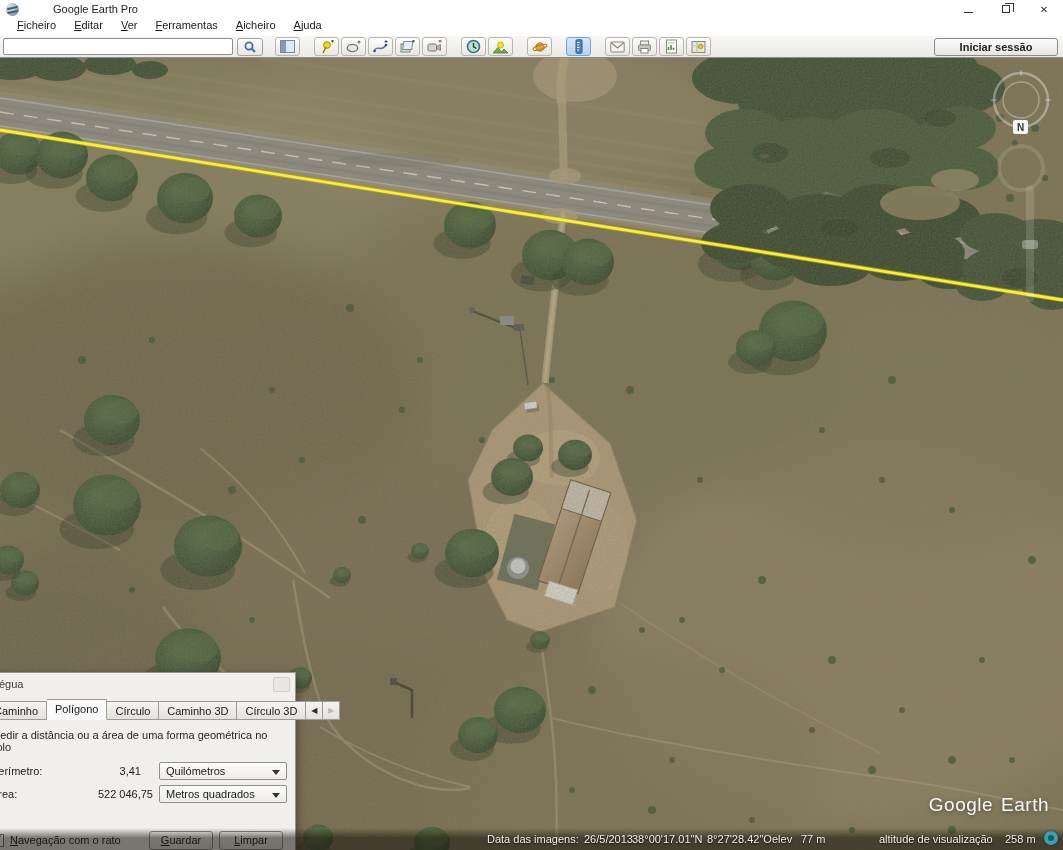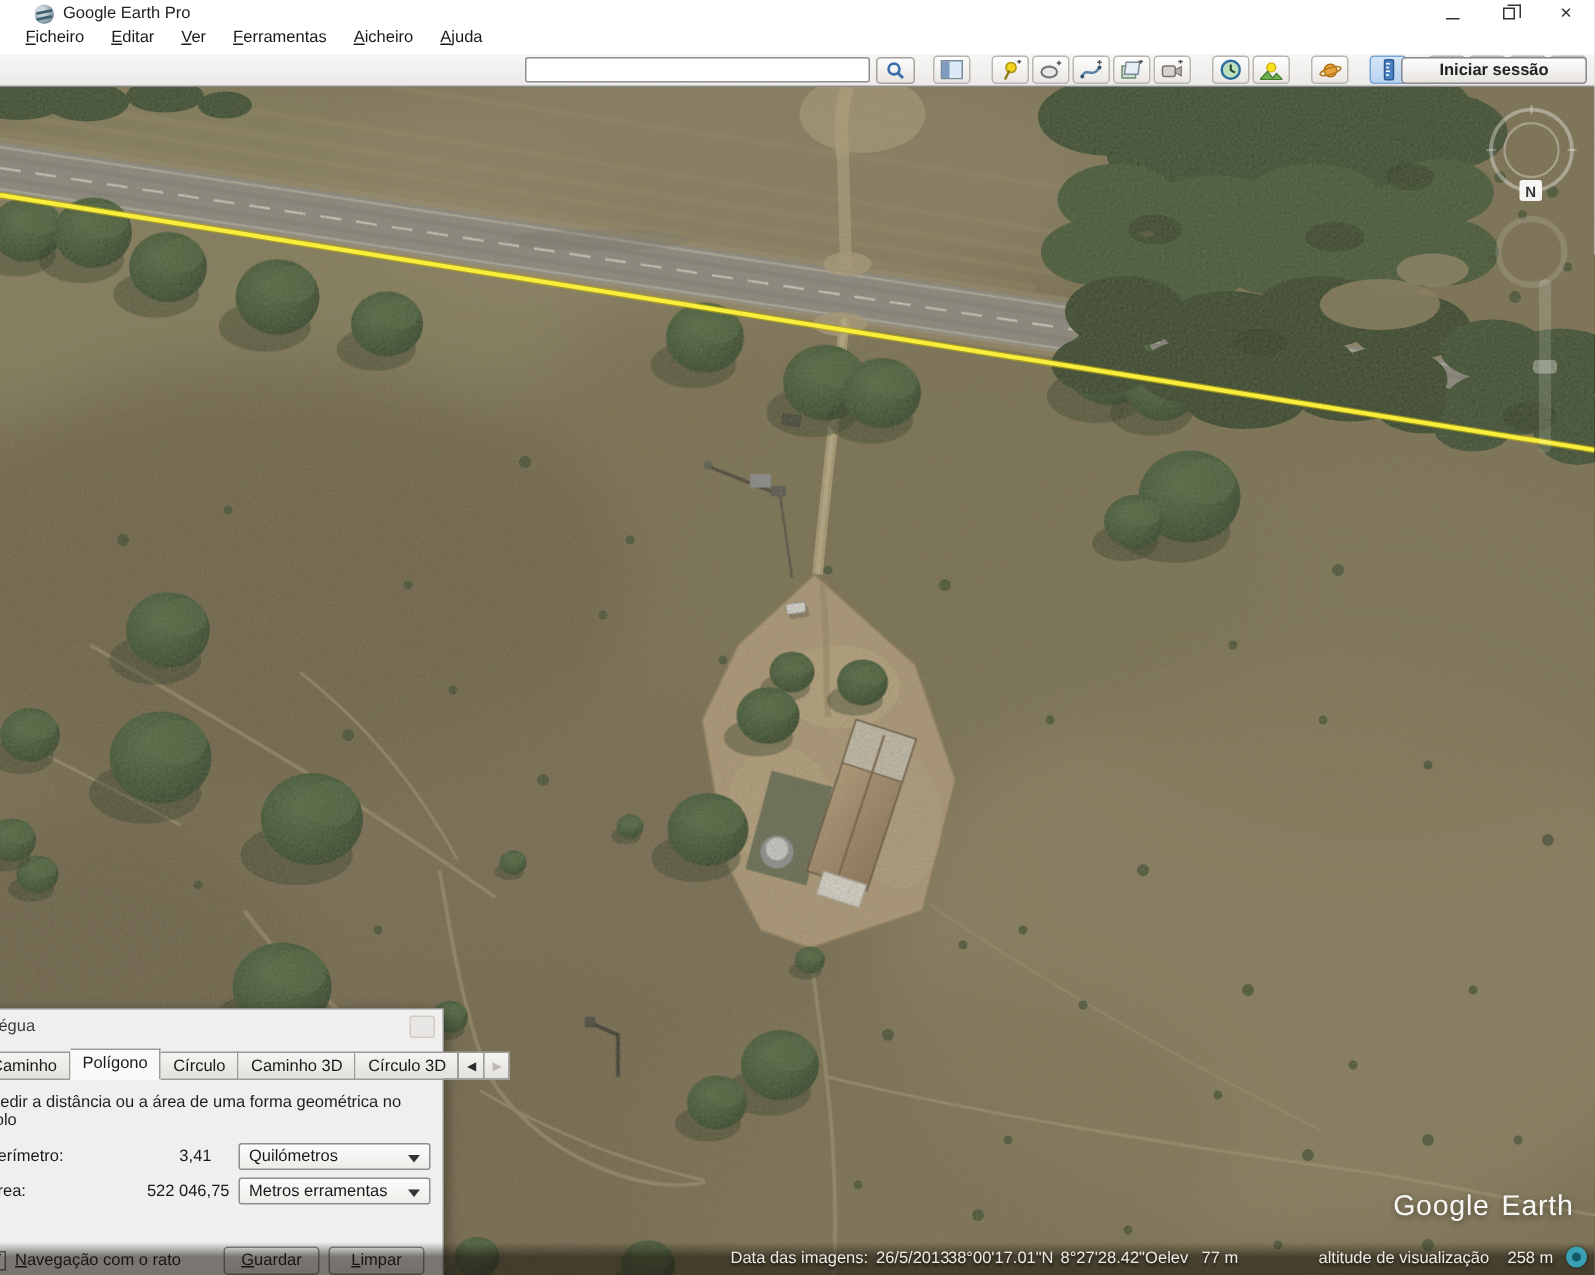--- a/index.html
+++ b/index.html
@@ -1,33 +1,33 @@
 <!DOCTYPE html>
 <html><head>
 <meta charset="utf-8">
 <style>
   * { margin:0; padding:0; box-sizing:border-box; }
   html,body { width:1063px; height:850px; overflow:hidden; font-family:"Liberation Sans",sans-serif; background:#fff; }
   
-  .titlebar { height:18px; background:#ffffff; display:flex; align-items:center; padding-left:23px; position:relative; }
+  .titlebar { height:18px; background:#ffffff; display:flex; align-items:center; padding-left:6px; position:relative;gap:28px; }
   .app-icon { width:13px; height:13px; border-radius:50%; background:radial-gradient(circle at 35% 35%, #cfd8df 20%, #8fa3b0 60%, #5c7382 100%); position:relative; overflow:hidden; margin-right:6px; }
   .app-icon:before { content:""; position:absolute; left:1px; top:4px; width:11px; height:2px; background:#41606f; border-radius:2px; transform:rotate(-12deg); }
   .app-icon:after { content:""; position:absolute; left:1px; top:8px; width:11px; height:2px; background:#41606f; border-radius:2px; transform:rotate(-12deg); }
   .title-text { font-size:11px; color:#222; }
   .win-controls { position:absolute; right:0; top:0; height:18px; display:flex; }
   .win-btn { width:38px; height:18px; display:flex; align-items:center; justify-content:center; color:#333; font-size:10px; }
   .glyph-min { width:9px; border-bottom:1px solid #333; height:1px; margin-top:6px; }
   .glyph-restore { width:8px; height:8px; border:1px solid #333; position:relative; background:#fff; }
   .glyph-restore:before { content:""; position:absolute; left:2px; top:-3px; width:8px; height:8px; border:1px solid #333; border-left:none; border-bottom:none; }
   
   .menubar { height:18px; background:#fff; display:flex; align-items:flex-start; padding-left:8px; }
   .menu-item { font-size:11px; color:#1a1a1a; padding:1px 9px; cursor:default; }
   .menu-item u { text-decoration:underline; }
   
-  .toolbar { height:22px; background:linear-gradient(#f8f7f6,#eceae7); border-bottom:1px solid #8c8c8c; display:flex; align-items:center; padding:0 3px; position:relative;justify-content:flex-end; }
+  .toolbar { height:22px; background:linear-gradient(#f8f7f6,#eceae7); border-bottom:1px solid #8c8c8c; display:flex; align-items:center; padding:0 3px; position:relative; }
   .search-input { width:230px; height:17px; border:1px solid #8f8f8f; border-radius:2px; background:#fff; font-size:11px; padding:0 4px; margin-right:4px; }
   .search-btn { width:26px; height:18px; border:1px solid #a5a29d; border-radius:3px; background:linear-gradient(#fdfdfd,#e8e5e1); display:flex; align-items:center; justify-content:center; }
   .tbtn { width:25px; height:19px; border:1px solid #b9b6b1; border-radius:3px; background:linear-gradient(#fefefe,#e9e6e2); display:flex; align-items:center; justify-content:center; margin-right:2px; }
   .tbtn.active { background:linear-gradient(#d7e6f7,#b8d2ee); border-color:#74a4d6; }
   .tgap { width:12px; }
   .signin-btn { position:absolute; right:5px; top:2px; width:124px; height:18px; border:1px solid #8a8a8a; border-radius:3px; background:linear-gradient(#fdfdfd,#e7e4e0); font-size:11px; font-weight:bold; color:#222; text-align:center; line-height:16px; }
   
   .map-wrap { position:relative; width:1063px; height:792px; background:#7a7151; }
   .map-wrap svg.scene { position:absolute; left:0; top:0; }
   .watermark { position:absolute; right:14px; bottom:34px; font-size:19px; letter-spacing:.5px; color:rgba(255,255,255,.95); text-shadow:0 1px 4px rgba(0,0,0,.45); }
@@ -504,21 +504,21 @@
       <div class="tab-arrow disabled">▶</div>
     </div>
     <div class="dlg-desc">Medir a distância ou a área de uma forma geométrica no solo</div>
 
     <div class="dlg-label" style="top:92px;">Perímetro:</div>
     <div class="dlg-val" style="top:92px; left:78px;">3,41</div>
     <div class="dd" style="top:89px;">Quilómetros</div>
 
     <div class="dlg-label" style="top:115px;">Área:</div>
     <div class="dlg-val" style="top:115px; left:90px;">522 046,75</div>
-    <div class="dd" style="top:112px;">Metros erramentas</div>
+    <div class="dd" style="top:112px;">Metros quadrados</div>
 
     <div class="cb">
         <span>✓</span>
       </div>
     <div class="cb-label"><u>N</u><span>avegação com o rato</span></div>
     <div class="dbtn" style="left:166px;"><u>G</u><span>uardar</span></div>
     <div class="dbtn" style="left:236px;"><u>L</u><span>impar</span></div>
   </div>
 
   <div class="statusbar">

